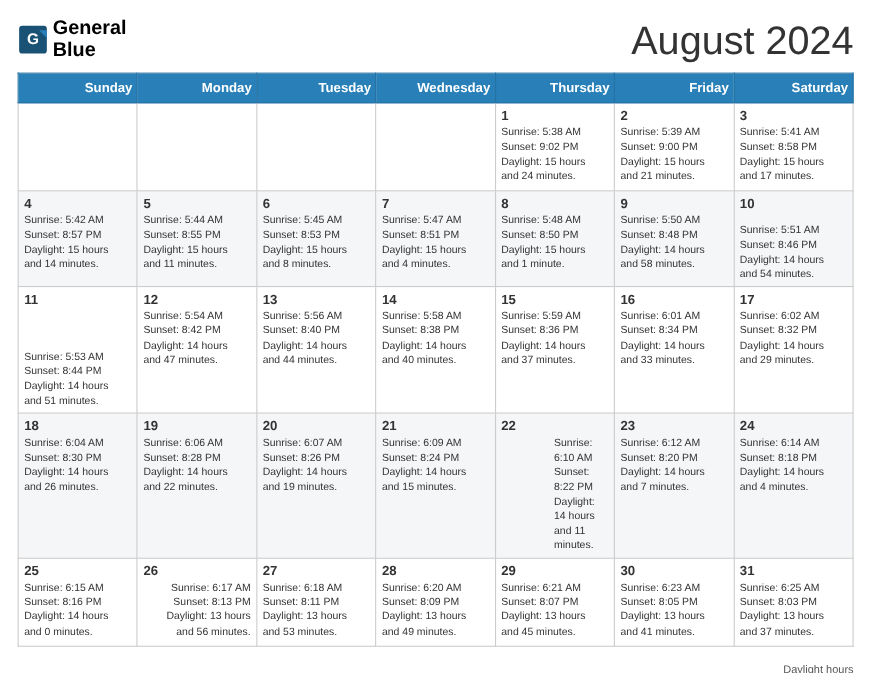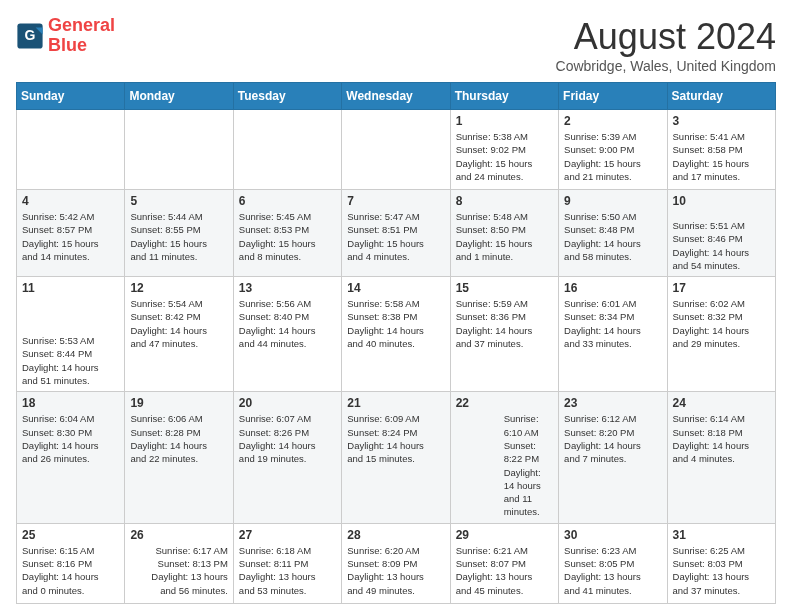--- a/index.html
+++ b/index.html
@@ -16,21 +16,21 @@
       align-items: flex-start;
       margin-bottom: 8px;
     }
     .logo {
       display: flex;
       align-items: center;
     }
     .logo-text {
       font-size: 18px;
       font-weight: bold;
-      color: #ef4444;
+      color: #000000;
       line-height: 1.1;
     }
     .logo-icon {
       width: 28px;
       height: 28px;
       margin-right: 4px;
     }
     .title-area {
       text-align: right;
     }
@@ -47,21 +47,21 @@
       width: 100%;
       border-collapse: collapse;
       table-layout: fixed;
     }
     thead tr th {
       background: #2980b9;
       color: #fff;
       font-size: 12px;
       font-weight: bold;
       padding: 6px 4px;
-      text-align: left;
+      text-align: right;
       border: 1px solid #2471a3;
     }
     tbody tr td {
       border: 1px solid #ccc;
       vertical-align: top;
       padding: 4px 5px;
       font-size: 10px;
       color: #333;
       height: 80px;
       background: #fff;
@@ -96,21 +96,20 @@
       <text x="20" y="26" text-anchor="middle" fill="white" font-size="20" font-weight="bold" font-family="Arial">G</text>
       <polygon points="28,8 38,8 38,18" fill="#2980b9"></polygon>
     </svg>
     <div class="logo-text">
       <div>General</div>
       <div>Blue</div>
     </div>
   </div>
   <div class="title-area">
     <div class="month-title">August 2024</div>
-    <div class="location">Cowbridge, Wales, United Kingdom</div>
   </div>
 </div>
 
 <table>
   <thead>
     <tr>
     <th>Sunday</th>
         <th>Monday</th>
         <th>Tuesday</th>
         <th>Wednesday</th>

